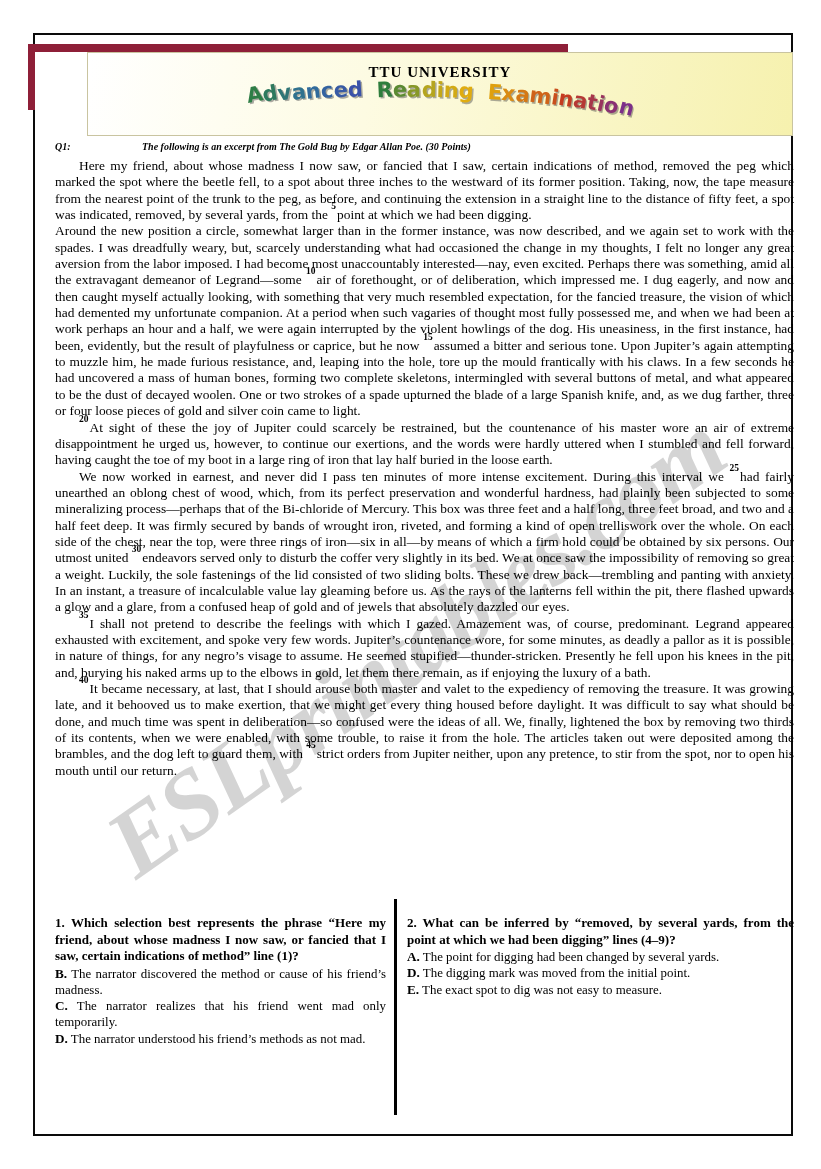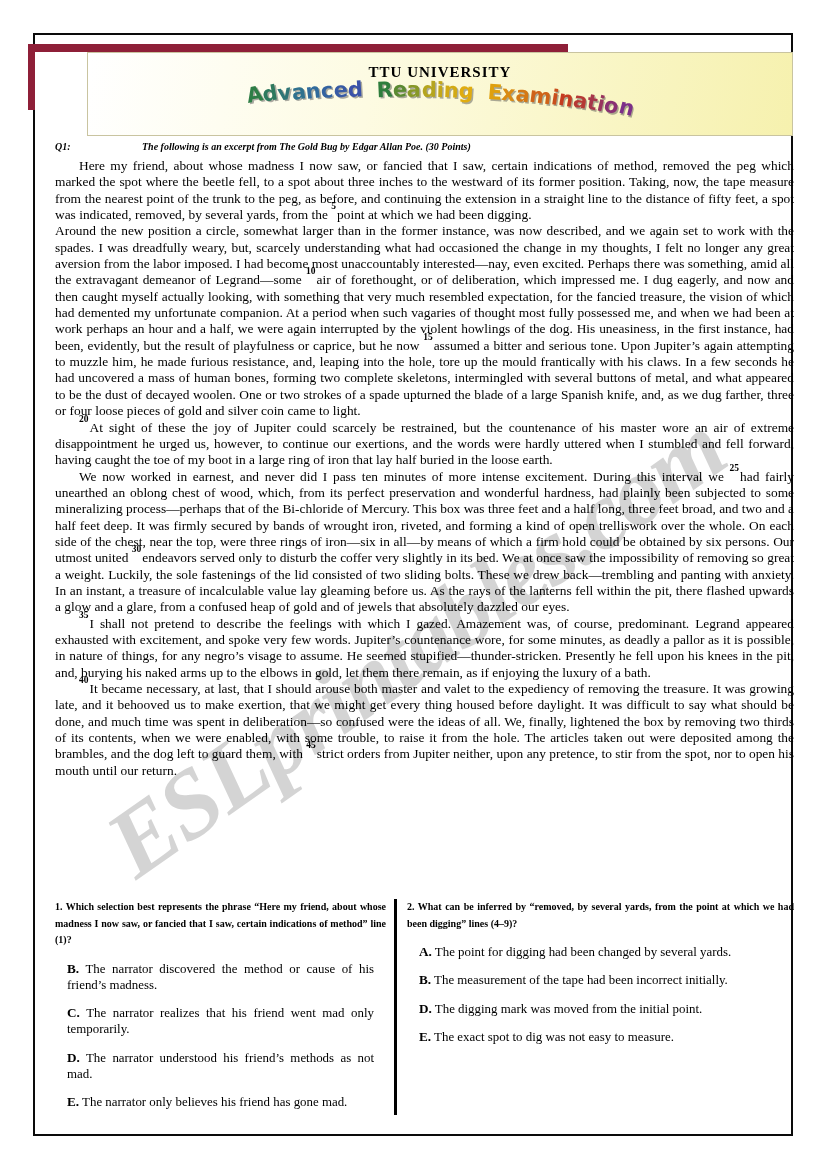--- a/index.html
+++ b/index.html
@@ -56,22 +56,22 @@
     pointer-events:none;
   }
   .questions{
     position:absolute;left:20px;top:864px;width:739px;height:216px;
     display:flex;align-items:stretch;z-index:2;
   }
   .qcol{font-size:12.9px;line-height:16.2px;text-align:justify;}
   .qcol-left{width:331px;}
   .qdivider{width:3px;background:#000;margin:0 10px 0 8px;}
   .qcol-right{flex:1;}
-  .qprompt{font-weight:bold;font-size:10px;line-height:16.6px;margin:0 0 1px 0;}
-  .qopt{margin:12px;}
+  .qprompt{font-weight:bold;font-size:13px;line-height:16.6px;margin:16px 0 1px 0;}
+  .qopt{margin:0;}
   .qopt b{font-size:13.2px;}
 </style>
 </head>
 <body>
 
 <div class="maroon-top"></div>
 <div class="maroon-left"></div>
 
 <div class="frame">
 
@@ -94,25 +94,23 @@
       <div class="para indent"><sup class="ln">35</sup>I shall not pretend to describe the feelings with which I gazed. Amazement was, of course, predominant. Legrand appeared exhausted with excitement, and spoke very few words. Jupiter’s countenance wore, for some minutes, as deadly a pallor as it is possible, in nature of things, for any negro’s visage to assume. He seemed stupified—thunder-stricken. Presently he fell upon his knees in the pit, and, burying his naked arms up to the elbows in gold, let them there remain, as if enjoying the luxury of a bath.</div>
       <div class="para indent"><sup class="ln">40</sup>It became necessary, at last, that I should arouse both master and valet to the expediency of removing the treasure. It was growing late, and it behooved us to make exertion, that we might get every thing housed before daylight. It was difficult to say what should be done, and much time was spent in deliberation—so confused were the ideas of all. We, finally, lightened the box by removing two thirds of its contents, when we were enabled, with some trouble, to raise it from the hole. The articles taken out were deposited among the brambles, and the dog left to guard them, with <sup class="ln">45</sup>strict orders from Jupiter neither, upon any pretence, to stir from the spot, nor to open his mouth until our return.</div>
     </div>
 
   <div class="questions">
     <div class="qcol qcol-left" id="qcol0">
         <div class="qprompt">1. Which selection best represents the phrase “Here my friend, about whose madness I now saw, or fancied that I saw, certain indications of method” line (1)?</div>
         <div class="qopt"><b>B.</b> The narrator discovered the method or cause of his friend’s madness.</div>
         <div class="qopt"><b>C.</b> The narrator realizes that his friend went mad only temporarily.</div>
         <div class="qopt"><b>D.</b> The narrator understood his friend’s methods as not mad.</div>
-        <div class="qopt"><b>E.</b> The narrator only believes his friend has gone mad.</div>
       </div>
     <div class="qdivider"></div>
     <div class="qcol qcol-right" id="qcol1">
         <div class="qprompt">2. What can be inferred by “removed, by several yards, from the point at which we had been digging” lines (4–9)?</div>
         <div class="qopt"><b>A.</b> The point for digging had been changed by several yards.</div>
-        <div class="qopt"><b>B.</b> The measurement of the tape had been incorrect initially.</div>
         <div class="qopt"><b>D.</b> The digging mark was moved from the initial point.</div>
         <div class="qopt"><b>E.</b> The exact spot to dig was not easy to measure.</div>
       </div>
   </div>
 
 </div>
 
 </body></html>

